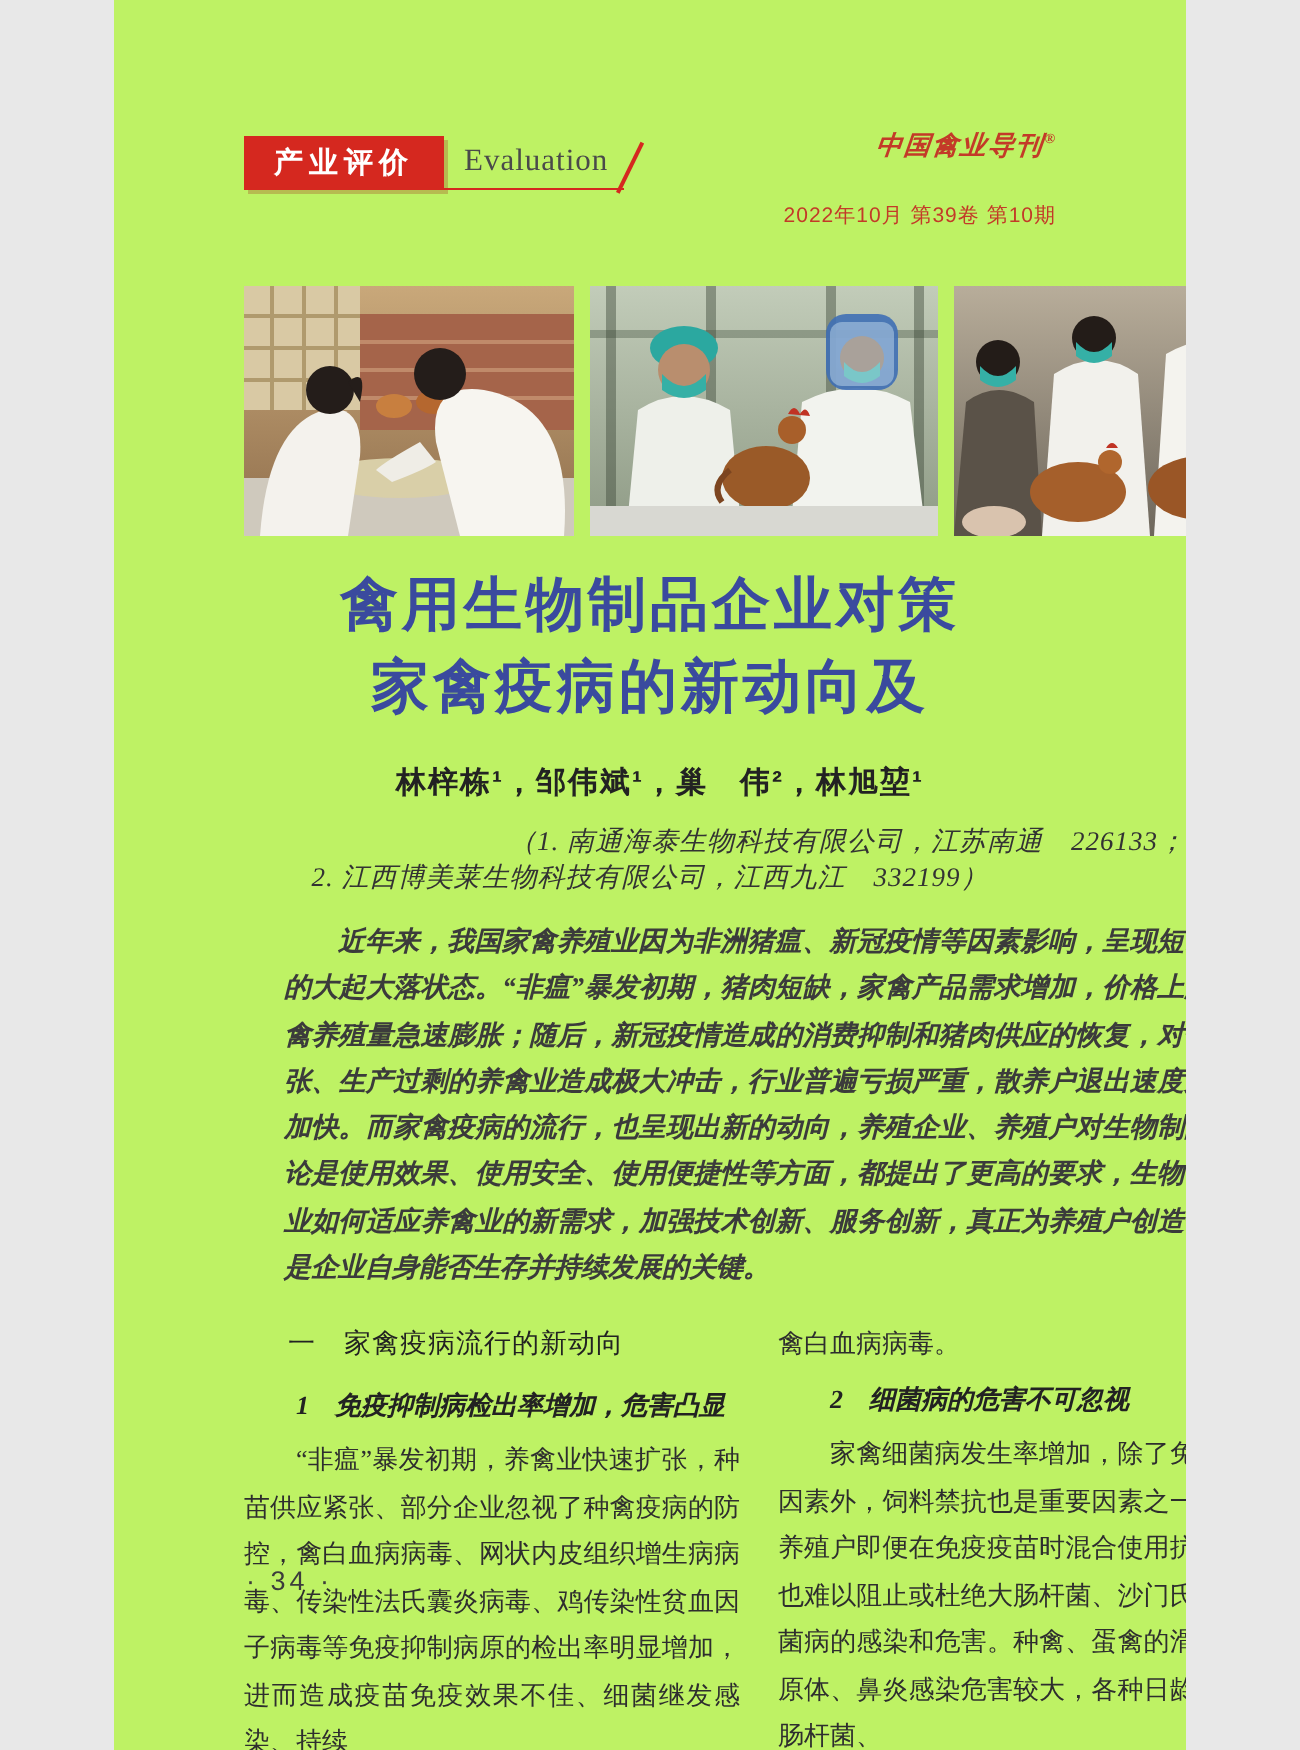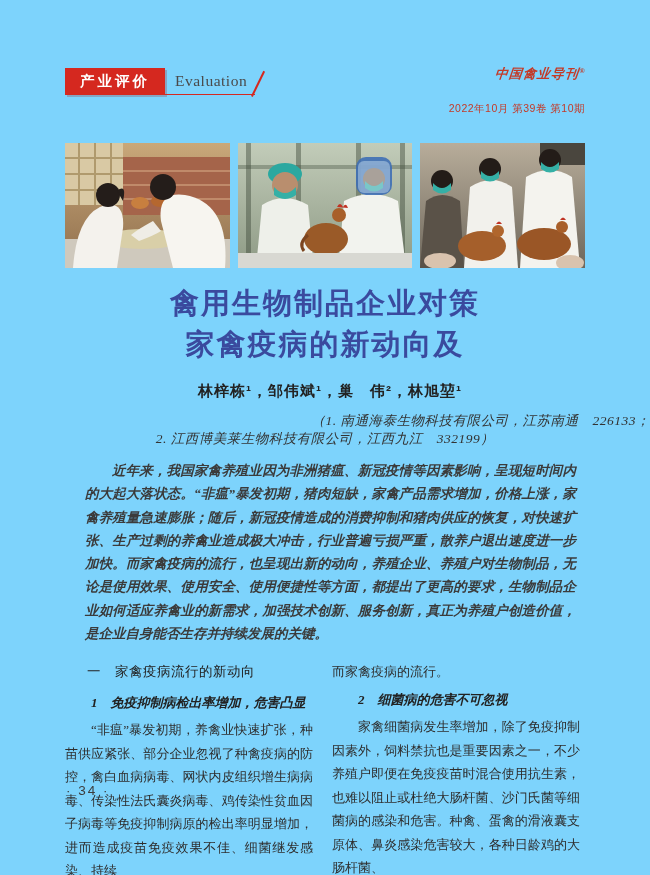--- a/index.html
+++ b/index.html
@@ -1,19 +1,19 @@
 <!DOCTYPE html>
 <html><head>
 <meta charset="utf-8">
 <style>
   * { margin:0; padding:0; box-sizing:border-box; }
   html,body { background:#e8e8e8; }
   .page {
-    position:relative; width:650px; height:875px; margin:0 auto;
-    background:#7dd3fc; overflow:hidden;
+    position:relative; width:536px; height:875px; margin:0 auto;
+    background:#bef264; overflow:hidden;
     font-family:"Liberation Sans", sans-serif; color:#333;
   }
 
   
   .cat-box {
     position:absolute; left:65px; top:68px; width:100px; height:27px;
     background:#d5281f; color:#fff; display:flex; align-items:center; justify-content:center;
     font-size:14.5px; font-weight:bold; letter-spacing:3px;
     box-shadow:2px 2px 0 rgba(160,25,18,.25);
   }
@@ -194,20 +194,20 @@
 
   <div class="abstract">近年来，我国家禽养殖业因为非洲猪瘟、新冠疫情等因素影响，呈现短时间内的大起大落状态。“非瘟”暴发初期，猪肉短缺，家禽产品需求增加，价格上涨，家禽养殖量急速膨胀；随后，新冠疫情造成的消费抑制和猪肉供应的恢复，对快速扩张、生产过剩的养禽业造成极大冲击，行业普遍亏损严重，散养户退出速度进一步加快。而家禽疫病的流行，也呈现出新的动向，养殖企业、养殖户对生物制品，无论是使用效果、使用安全、使用便捷性等方面，都提出了更高的要求，生物制品企业如何适应养禽业的新需求，加强技术创新、服务创新，真正为养殖户创造价值，是企业自身能否生存并持续发展的关键。</div>
 
   <div class="col col-left">
     <div class="sec-head">一　家禽疫病流行的新动向</div>
     <div class="sub-head">1　免疫抑制病检出率增加，危害凸显</div>
     <div class="para">“非瘟”暴发初期，养禽业快速扩张，种苗供应紧张、部分企业忽视了种禽疫病的防控，禽白血病病毒、网状内皮组织增生病病毒、传染性法氏囊炎病毒、鸡传染性贫血因子病毒等免疫抑制病原的检出率明显增加，进而造成疫苗免疫效果不佳、细菌继发感染、持续</div>
   </div>
 
   <div class="col col-right">
-    <div class="carry">而家禽疫病的流行。</div>
+    <div class="carry">禽白血病病毒。</div>
     <div class="sub-head">2　细菌病的危害不可忽视</div>
     <div class="para">家禽细菌病发生率增加，除了免疫抑制因素外，饲料禁抗也是重要因素之一，不少养殖户即便在免疫疫苗时混合使用抗生素，也难以阻止或杜绝大肠杆菌、沙门氏菌等细菌病的感染和危害。种禽、蛋禽的滑液囊支原体、鼻炎感染危害较大，各种日龄鸡的大肠杆菌、</div>
   </div>
 
   <div class="page-num">· 34 ·</div>
 
 </div>
 
 </body></html>

